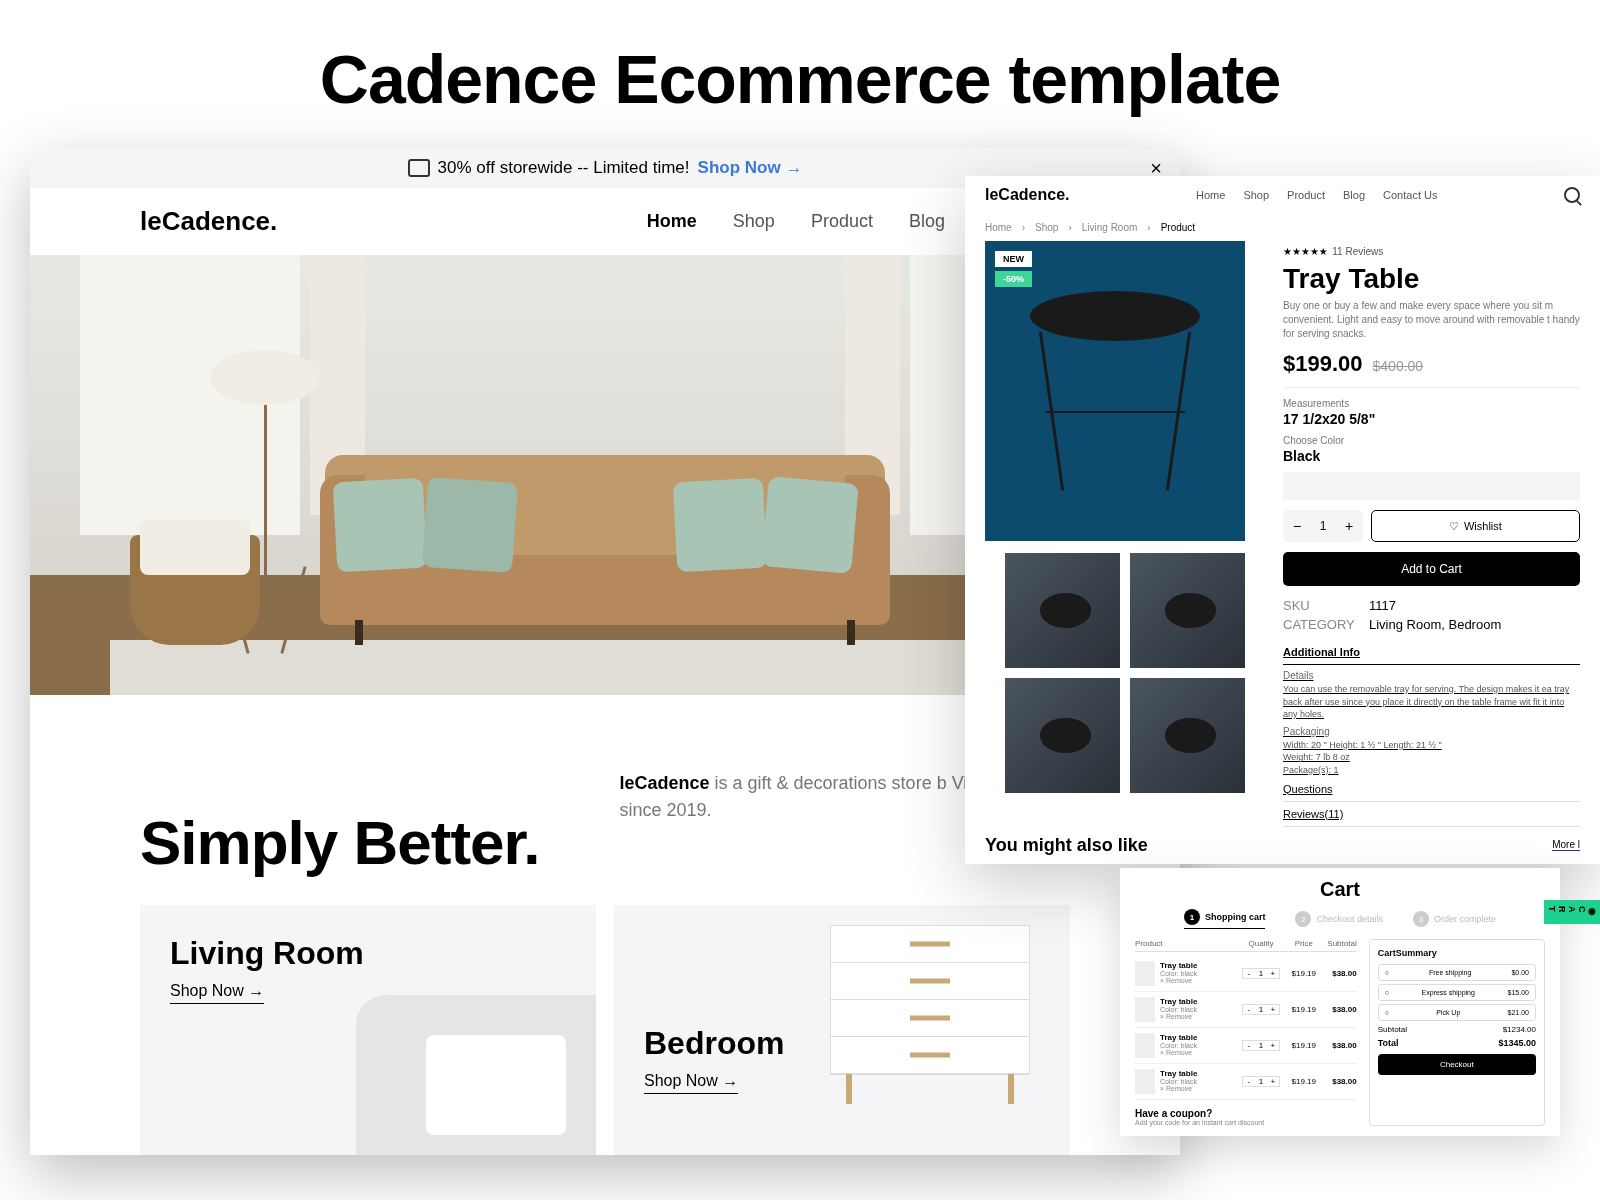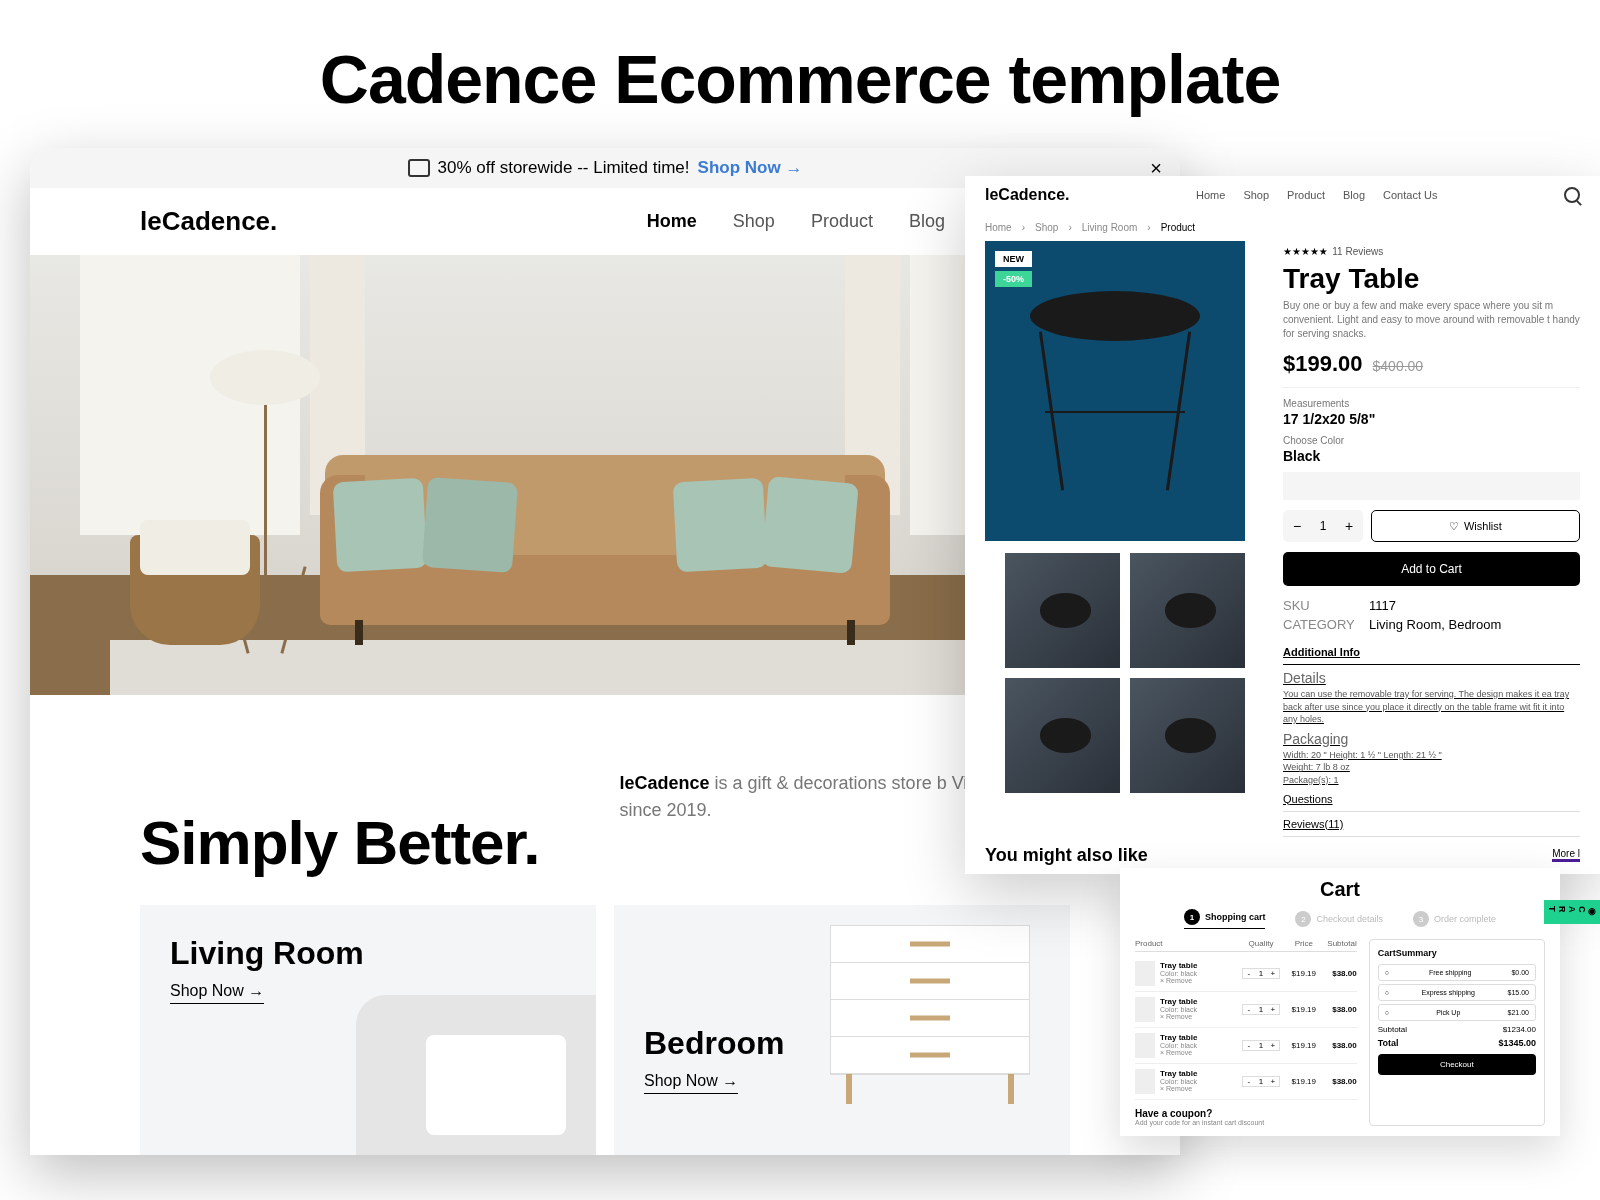--- a/index.html
+++ b/index.html
@@ -100,29 +100,29 @@
 .qty-row { display: flex; gap: 8px; margin: 10px 0; }
 .qty-box { display: flex; align-items: center; background: #f5f5f5; border-radius: 5px; }
 .qty-btn { width: 28px; height: 32px; display: flex; align-items: center; justify-content: center; font-size: 14px; }
 .qty-val { width: 24px; text-align: center; font-size: 12px; }
 .wishlist-btn { flex: 1; border: 1px solid #000; border-radius: 5px; display: flex; align-items: center; justify-content: center; gap: 5px; font-size: 11px; }
 .cart-btn { width: 100%; background: #000; color: #fff; border-radius: 5px; padding: 10px; font-size: 12px; margin-bottom: 12px; text-align: center; }
 .meta-row { display: flex; font-size: 13px; margin: 4px 0; gap: 16px; }
 .meta-row .k { width: 70px; color: #888; }
 .tabs { margin-top: 8px; text-decoration: underline; }
 .tab-h { font-size: 11px; font-weight: 700; border-bottom: 1px solid #000; padding: 6px 0; }
-.tab-sub { font-size: 14px; color: #666; margin: 5px 0 2px; }
+.tab-sub { font-size: 10px; color: #666; margin: 5px 0 2px; }
 .tab-txt { font-size: 9px; color: #555; line-height: 1.4; }
 .tab-row { font-size: 11px; border-bottom: 1px solid #ddd; padding: 6px 0; }
 .thumbs { display: grid; grid-template-columns: 1fr 1fr; gap: 10px; padding: 12px 20px; width: 280px; }
 .thumb { aspect-ratio: 1; background: linear-gradient(135deg,#4a5560,#2a3038); position: relative; }
 .thumb::after { content:''; position: absolute; left: 30%; top: 35%; width: 45%; height: 30%; background: #1a1a1a; border-radius: 50%; }
 .also-like { padding: 8px 20px; display: flex; justify-content: space-between; align-items: center; }
 .also-like h3 { font-size: 18px; font-weight: 700; }
-.more-link { font-size: 10px; border-bottom: 3px solid #4c1d95; }
+.more-link { font-size: 10px; border-bottom: 1px solid #4c1d95; }
 
 
 .shot3 { position: absolute; right: 40px; top: 720px; width: 440px; background: #fff; box-shadow: 0 15px 40px rgba(0,0,0,0.15); padding: 10px 15px; font-size: 9px; }
 .cart-title { text-align: center; font-size: 20px; font-weight: 600; margin-bottom: 8px; }
 .cart-steps { display: flex; justify-content: center; gap: 30px; margin-bottom: 10px; }
 .cart-step { display: flex; align-items: center; gap: 5px; color: #bbb; }
 .step-num { width: 16px; height: 16px; border-radius: 50%; background: #ccc; color: #fff; display: flex; align-items: center; justify-content: center; font-size: 8px; }
 .cart-step.active .step-num { background: #000; }
 .cart-step.active { color: #000; font-weight: 600; border-bottom: 1px solid #000; padding-bottom: 3px; }
 .cart-main { display: flex; gap: 12px; }

